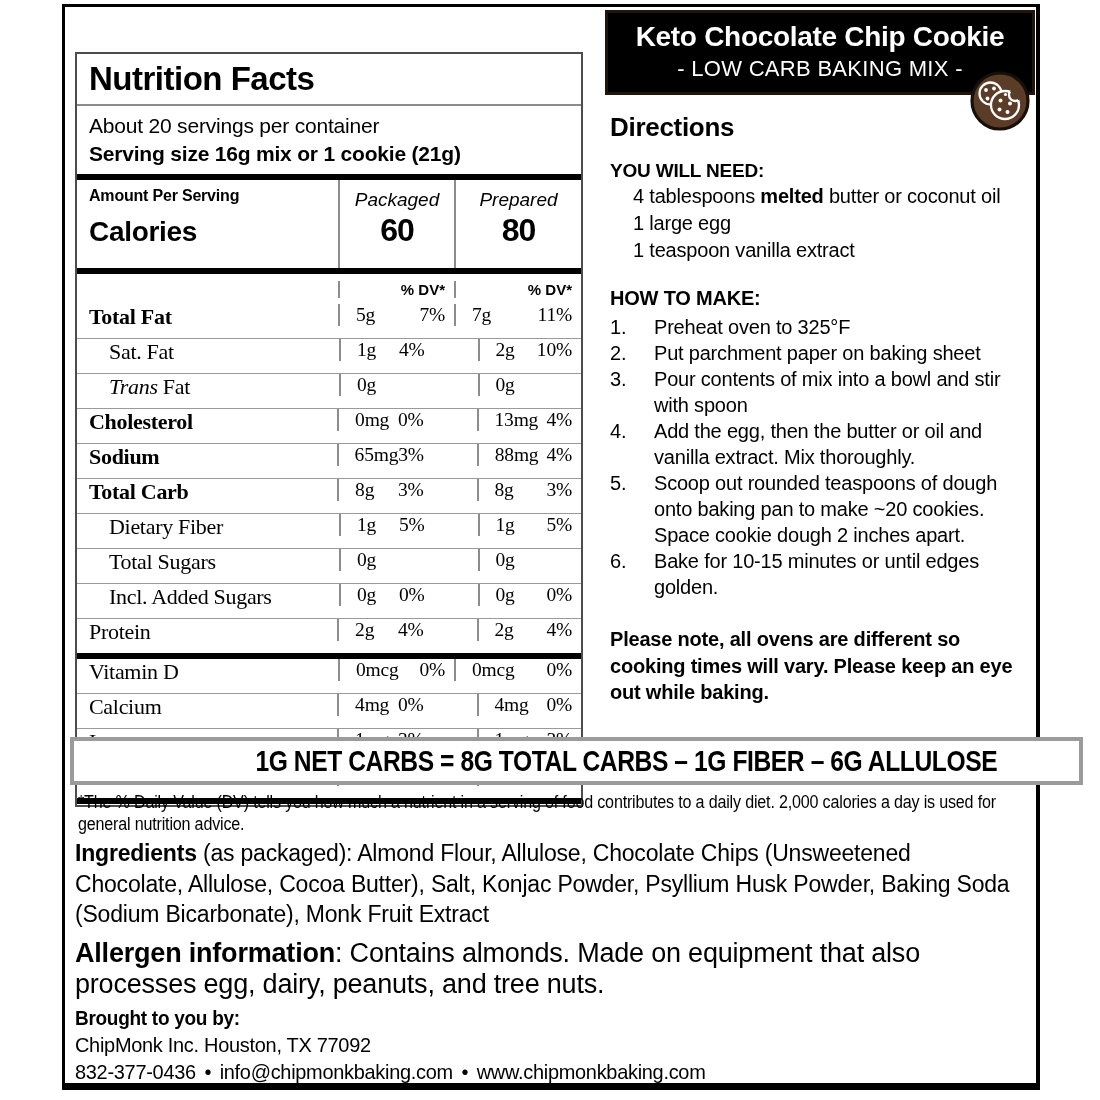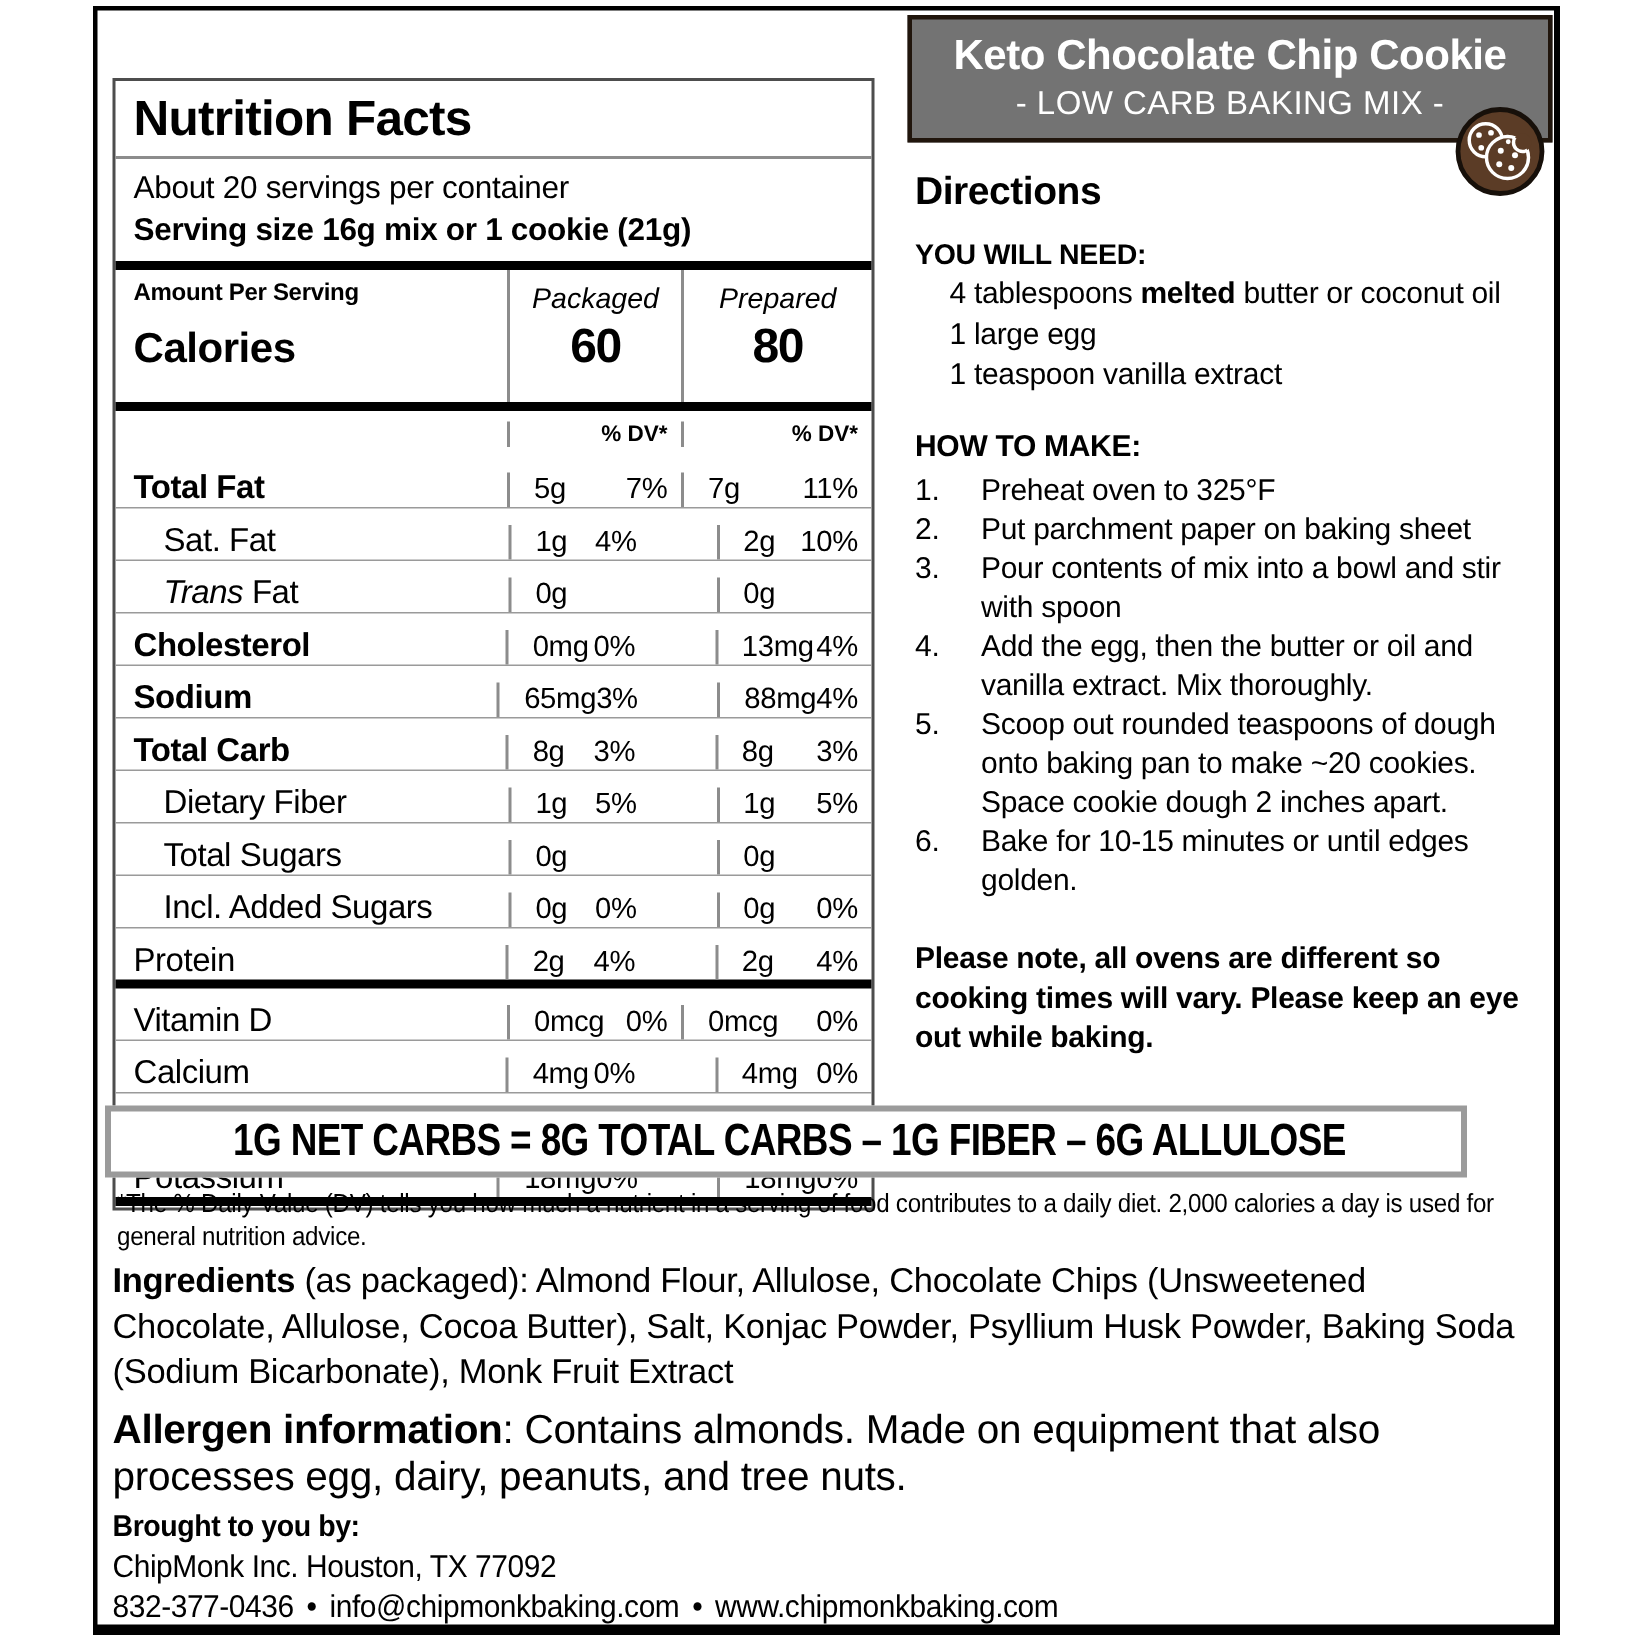--- a/index.html
+++ b/index.html
@@ -25,21 +25,21 @@
   .nf-c1{width:261px;box-sizing:border-box;padding-left:12px;}
   .nf-c2{width:116px;box-sizing:border-box;border-left:2px solid #8c8c8c;}
   .nf-c3{width:127px;box-sizing:border-box;border-left:2px solid #8c8c8c;}
   .nf-hdr{height:88px;}
   .nf-aps{font-size:16px;font-weight:bold;padding-top:7px;letter-spacing:-0.2px;}
   .nf-cal{font-size:28px;font-weight:bold;margin-top:11px;letter-spacing:-0.3px;}
   .nf-colname{font-style:italic;font-size:19px;text-align:center;margin-top:9px;}
   .nf-colcal{font-size:32px;font-weight:bold;text-align:center;margin-top:1px;letter-spacing:-1px;}
   .nf-dvrow{height:30px;align-items:center;}
   .nf-dv{width:100%;text-align:right;padding-right:9px;box-sizing:border-box;font-size:15px;font-weight:bold;}
-  .nf-row{height:34px;align-items:flex-end;}
+  .nf-row{height:34px;align-items:flex-start;font-family:Liberation Serif, serif;}
   .nf-row.hairline{border-top:1.5px solid #9a9a9a;gap:44px;}
   .nf-label{font-size:22px;letter-spacing:-0.3px;white-space:nowrap;}
   .nf-label.bold{font-weight:bold;}
   .nf-label.indent{padding-left:32px;}
   .nf-vals{display:flex;justify-content:space-between;align-items:center;height:100%;padding:0 9px 0 16px;box-sizing:border-box;font-size:19.5px;letter-spacing:-0.2px;}
   
   .brownbox{
     position:absolute;left:605px;top:10px;width:430px;height:85px;box-sizing:border-box;
     border:3px solid #20150c;text-align:center;color:#fff;
   }
@@ -50,22 +50,22 @@
   .ywn-h{position:absolute;left:610px;top:160px;font-size:19px;font-weight:bold;letter-spacing:-0.2px;}
   .ywn-list{position:absolute;left:633px;top:183px;width:400px;font-size:20px;line-height:27px;letter-spacing:-0.2px;}
   .htm-h{position:absolute;left:610px;top:287px;font-size:20px;font-weight:bold;letter-spacing:-0.2px;}
   .steps{position:absolute;left:610px;top:314px;width:426px;}
   .step{display:flex;font-size:20px;line-height:26px;letter-spacing:-0.2px;}
   .step-num{width:44px;flex:none;}
   .step-text{flex:1;}
   .oven-note{position:absolute;left:610px;top:626px;width:406px;font-size:20px;font-weight:bold;line-height:26.5px;letter-spacing:-0.2px;}
   
   .banner{
-    position:absolute;left:70px;top:737px;width:908px;height:48px;box-sizing:border-box;
-    border:4px solid #9b9b9b;display:flex;align-items:center;justify-content:flex-start;background:#fff;
+    position:absolute;left:70px;top:737px;width:1013px;height:48px;box-sizing:border-box;
+    border:4px solid #9b9b9b;display:flex;align-items:center;justify-content:flex-end;background:#fff;
   }
   .banner-text{font-size:30px;font-weight:bold;white-space:nowrap;transform:scaleX(0.82);letter-spacing:-0.5px;}
   .footnote{position:absolute;left:78px;top:791px;width:1020px;font-size:17.5px;line-height:22px;letter-spacing:-0.2px;transform:scaleX(0.92);transform-origin:left top;}
   .ingredients{position:absolute;left:75px;top:838px;width:948px;font-size:23px;line-height:30.5px;letter-spacing:-0.2px;}
   .lead-bold{font-weight:bold;}
   .allergen{position:absolute;left:75px;top:938px;width:948px;font-size:27px;line-height:31px;letter-spacing:-0.2px;}
   .brought{position:absolute;left:75px;top:1007px;font-size:20px;font-weight:bold;letter-spacing:-0.3px;transform:scaleX(0.95);transform-origin:left top;}
   .company{position:absolute;left:75px;top:1033px;font-size:21px;letter-spacing:-0.3px;transform:scaleX(0.95);transform-origin:left top;}
   .contact-line{position:absolute;left:75px;top:1060px;font-size:21px;letter-spacing:-0.3px;transform:scaleX(0.95);transform-origin:left top;}
   .contact-line .sep{padding:0 9px;}
@@ -313,21 +313,21 @@
           <div class="nf-vals">
             <span>18mg</span>
             <span>0%</span>
           </div>
         </div>
       </div>
       <div class="nf-bar"></div>
     </div>
 </div>
 
-<div class="brownbox" style="background: #737373;">
+<div class="brownbox" style="background: #000000;">
   <div class="bb-title">Keto Chocolate Chip Cookie</div>
   <div class="bb-sub">- LOW CARB BAKING MIX -</div>
 </div>
 
 <div class="cookie-badge">
   <svg width="62" height="62" viewBox="0 0 62 62">
     <clipPath id="frontCookieClip">
         <circle cx="36" cy="35" r="14"></circle>
       </clipPath>
     <circle cx="31" cy="31" r="28" fill="#5b3c26" stroke="#17100a" stroke-width="3.2"></circle>

